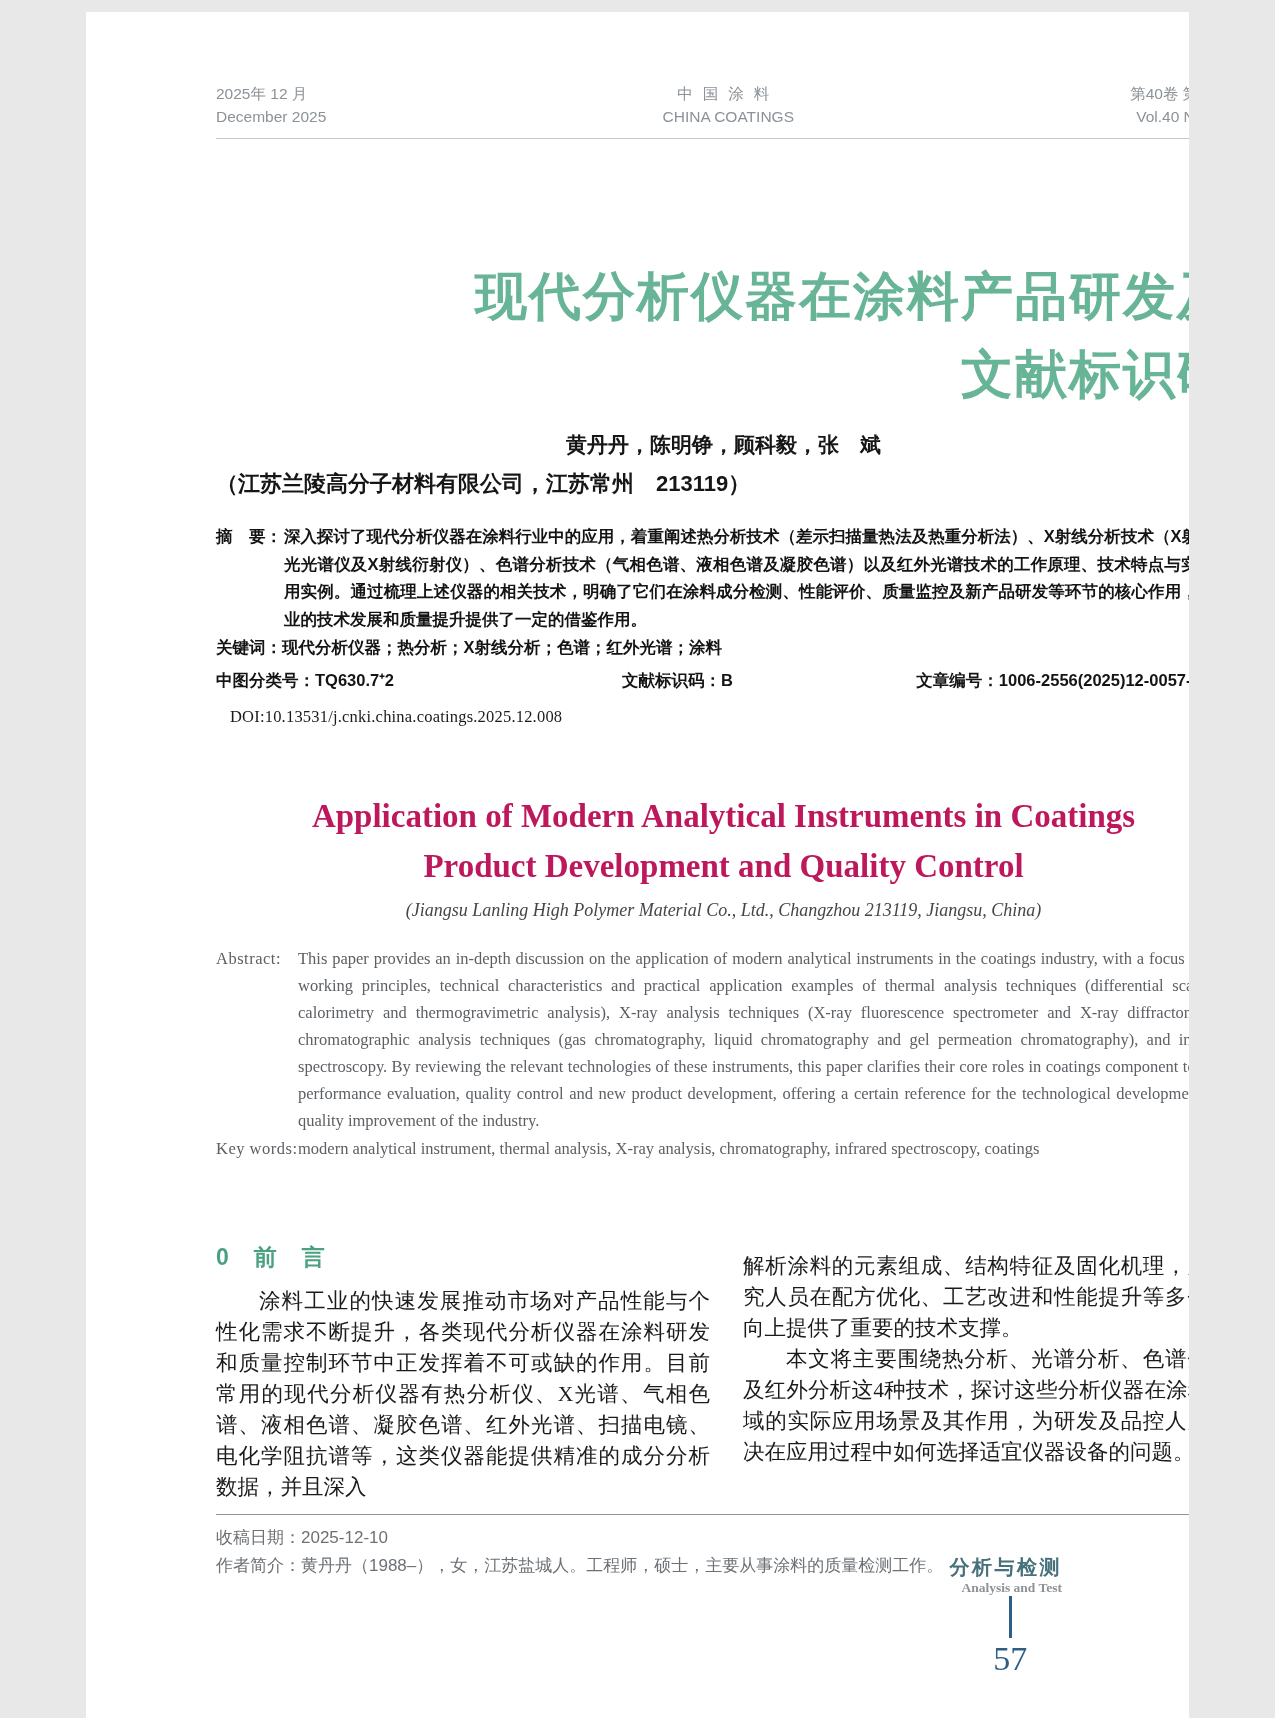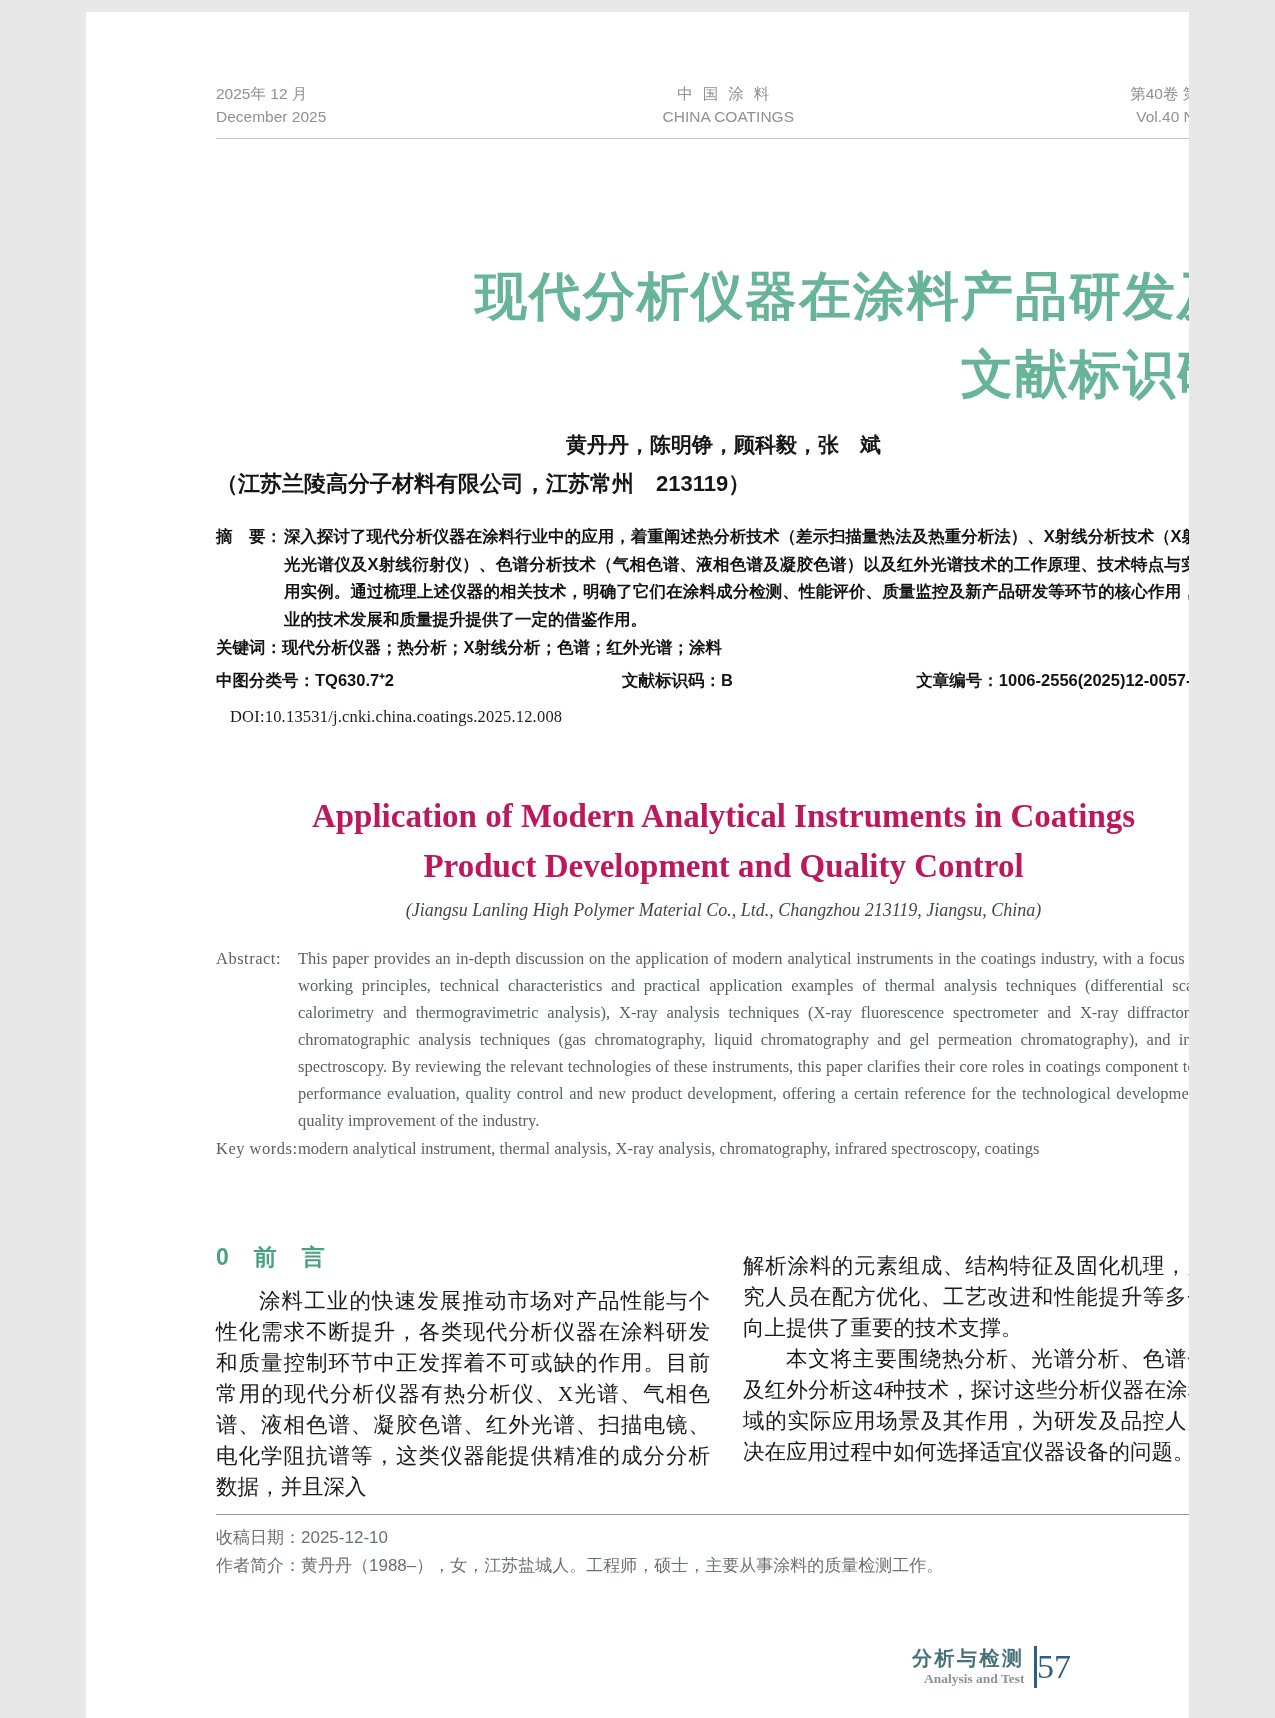--- a/index.html
+++ b/index.html
@@ -94,22 +94,22 @@
   .ind { text-indent:2em; }
 
   
   .footnote {
     margin-top:11px; border-top:1px solid #90959a; padding-top:9px;
     color:#6c7176; font-size:17px; line-height:28.5px;
   }
 
   
   .page-footer {
-    position:absolute; right:118px; bottom:42px;
-    display:flex; 
+    position:absolute; right:118px; bottom:50px;
+    display:flex; align-items:center;flex-direction:column;
   }
   .footer-col { text-align:right; padding-right:9px; }
   .footer-col .cn { font-size:20px; font-weight:bold; color:#46717a; letter-spacing:2.5px; line-height:24px; }
   .footer-col .en { font-family:"Liberation Serif", serif; font-weight:bold; font-size:13.5px; color:#8d9297; line-height:17px; }
   .footer-bar { width:3.5px; height:42px; background:#2d5f86; }
   .footer-page {
     font-family:"Liberation Serif", serif;
     font-size:34px; color:#2d5f86; line-height:42px;
   }
 </style>

